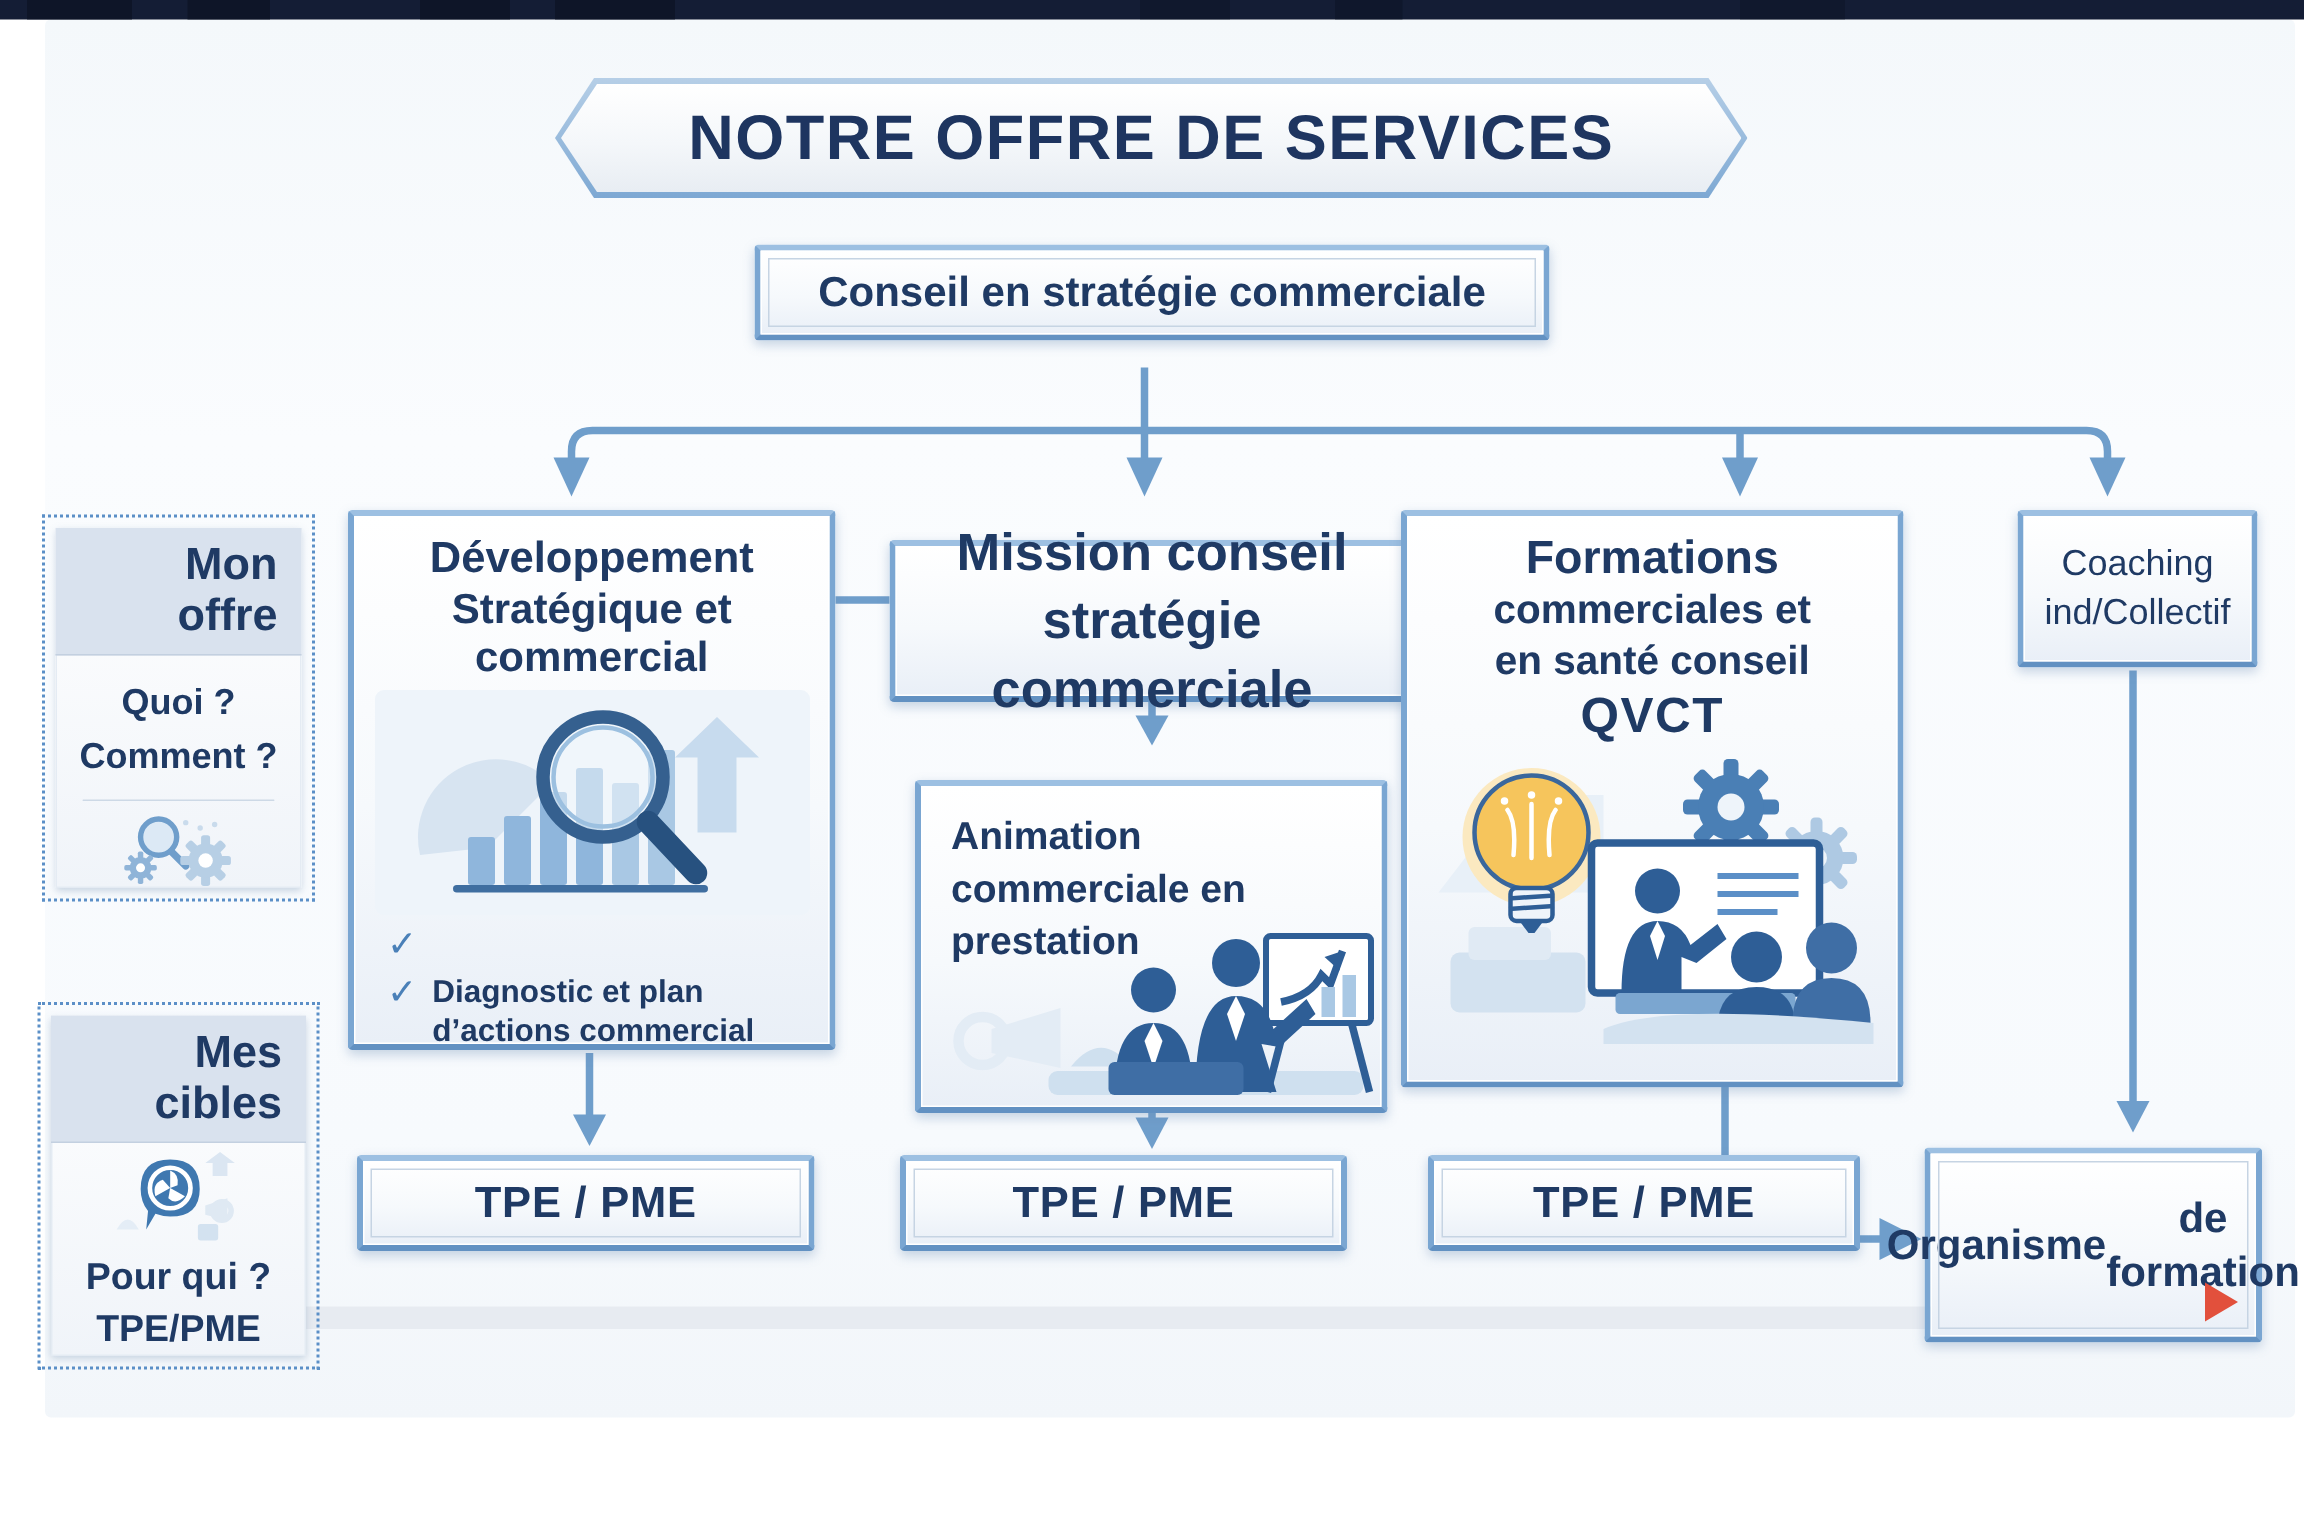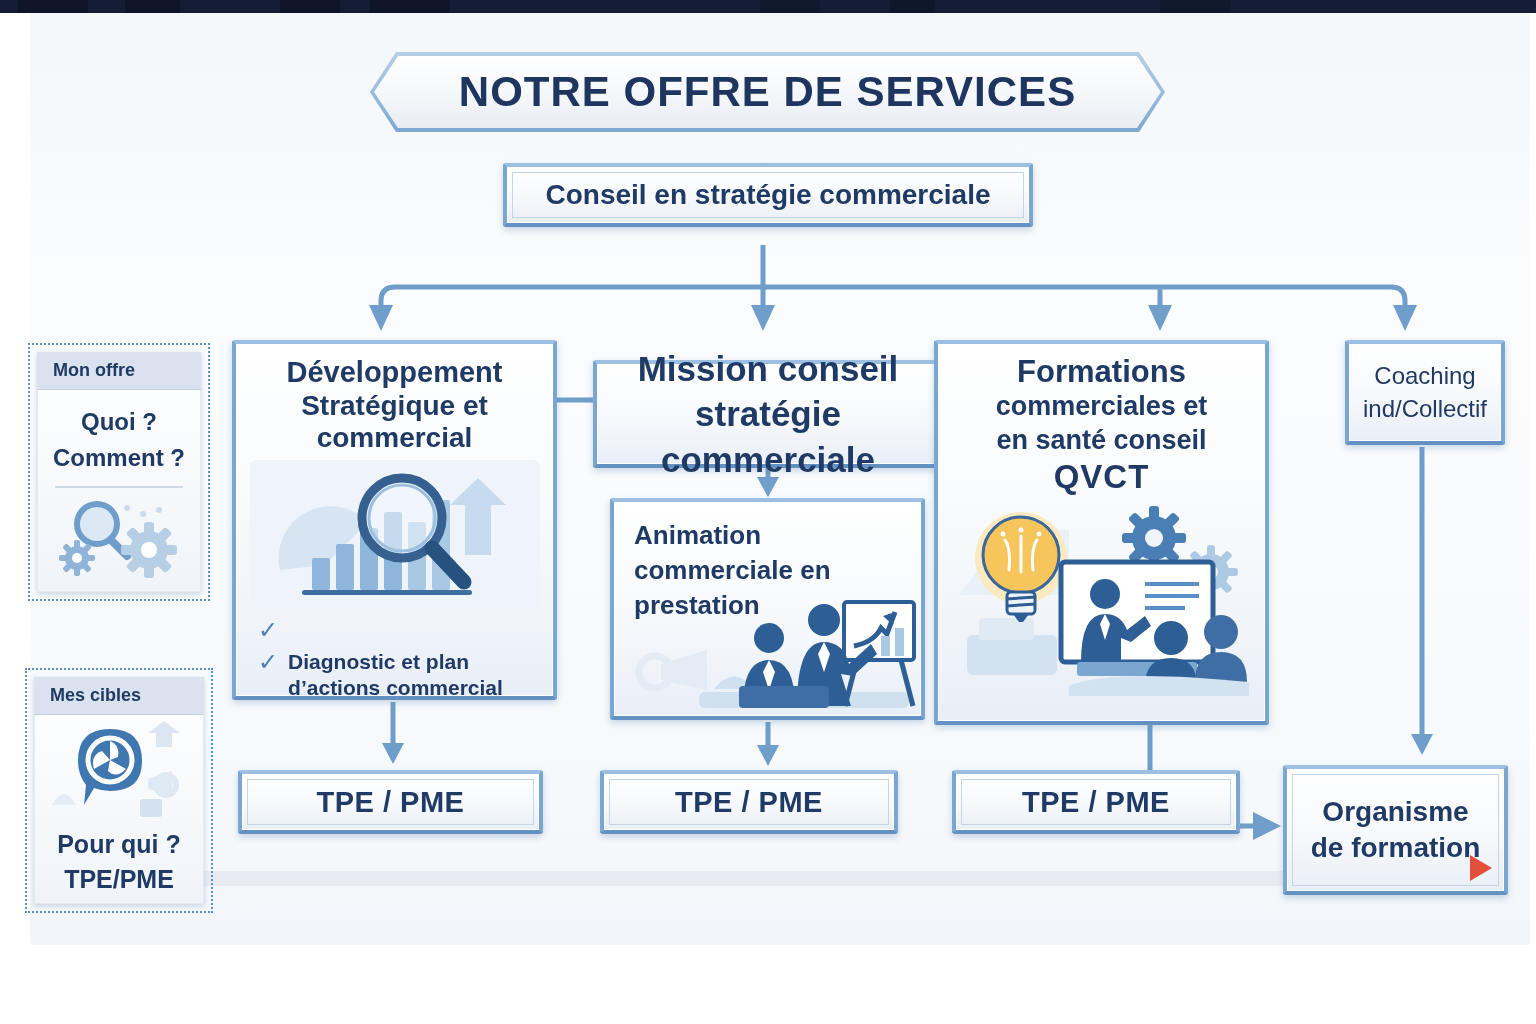--- a/index.html
+++ b/index.html
@@ -56,58 +56,58 @@
   .center-flex{display:flex;align-items:center;justify-content:center;text-align:center;}
 
   
   .conseil{left:503px;top:163px;width:530px;height:64px;font-size:28px;font-weight:600;}
   .mission{left:593px;top:340px;width:350px;height:108px;font-size:35px;font-weight:600;line-height:1.3;flex-direction:column;margin-top:20px;}
   .coaching{left:1345px;top:340px;width:160px;height:105px;font-size:24px;font-weight:400;line-height:1.35;flex-direction:column;}
   .tpe{height:64px;top:770px;font-size:29px;font-weight:600;letter-spacing:.5px;}
   .tpe1{left:238px;width:305px;}
   .tpe2{left:600px;width:298px;}
   .tpe3{left:952px;width:288px;}
-  .organisme{left:1283px;top:765px;width:225px;height:130px;font-size:28px;font-weight:600;line-height:1.3;flex-direction:column;}
+  .organisme{left:1283px;top:765px;width:225px;height:130px;font-size:28px;font-weight:600;line-height:1.3;flex-direction:row;}
   .red-tri{
     position:absolute;right:12px;bottom:10px;width:0;height:0;
     border-top:13px solid transparent;border-bottom:13px solid transparent;
     border-left:22px solid #e2503c;
   }
 
   
   .dev{left:232px;top:340px;width:325px;height:360px;padding:10px 14px;}
   .dev-t1{font-size:29px;font-weight:bold;text-align:center;margin-top:2px;}
   .dev-t2{font-size:28px;font-weight:600;text-align:center;margin-top:1px;}
   .dev-illus{display:block;margin:6px auto 4px auto;}
   .check-item{display:flex;gap:10px;font-size:21px;font-weight:600;line-height:1.22;margin:7px 0 0 8px;}
   .check-glyph{color:#4a80b8;font-size:24px;line-height:1;margin-top:1px;}
 
   
-  .animation{left:610px;top:498px;width:315px;height:222px;padding:16px 0 0 20px;box-sizing:border-box;}
+  .animation{left:610px;top:520px;width:315px;height:222px;padding:16px 0 0 20px;box-sizing:border-box;}
   .anim-text{font-size:26px;font-weight:600;line-height:1.35;position:relative;z-index:2;}
   .anim-illus{position:absolute;right:2px;bottom:4px;z-index:1;}
 
   
   .formations{left:934px;top:340px;width:335px;height:385px;padding:10px 6px;box-sizing:border-box;}
   .form-l0{font-size:31px;font-weight:bold;text-align:center;}
   .form-l1,.form-l2{font-size:27px;font-weight:600;text-align:center;line-height:1.25;}
   .form-l3{font-size:33px;font-weight:bold;text-align:center;letter-spacing:1px;}
   .form-illus{display:block;margin:4px auto 0 auto;}
 
   
   .dotted-panel{z-index:4;border:2px dotted #5b8fc7;padding:7px;box-sizing:border-box;}
   .panel-card{
     width:100%;height:100%;box-sizing:border-box;
     background:linear-gradient(180deg,#ffffff,#f0f4f9);
     box-shadow:0 2px 5px rgba(110,140,175,.35), inset 0 0 0 1px #e4ebf3;
     display:flex;flex-direction:column;
   }
   .panel-head{
     background:#d9e2ee;border-bottom:1px solid #c3d0e0;
-    font-size:18px;font-weight:bold;text-align:left;padding:8px 16px;
+    font-size:30px;font-weight:bold;text-align:right;padding:8px 16px;
   }
   .mon-offre{left:28px;top:343px;width:182px;height:258px;}
   .mes-cibles{left:25px;top:668px;width:188px;height:245px;}
   .panel-q{font-size:24px;font-weight:600;text-align:center;line-height:1.5;margin-top:14px;}
   .panel-div{height:2px;background:#cdd9e6;margin:10px 18px 0 18px;border-radius:2px;}
   .panel-icon{display:block;margin:6px auto 0 auto;}
   .cibles-q{font-size:25px;font-weight:600;text-align:center;line-height:1.4;margin-top:2px;}
 </style>
 </head>
 <body>

